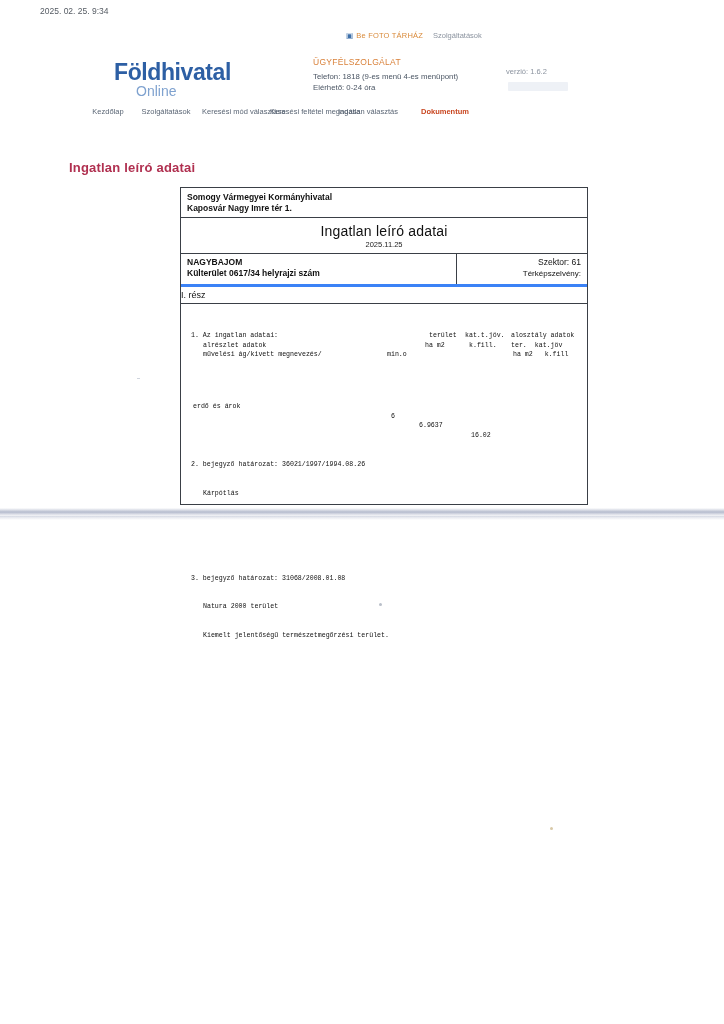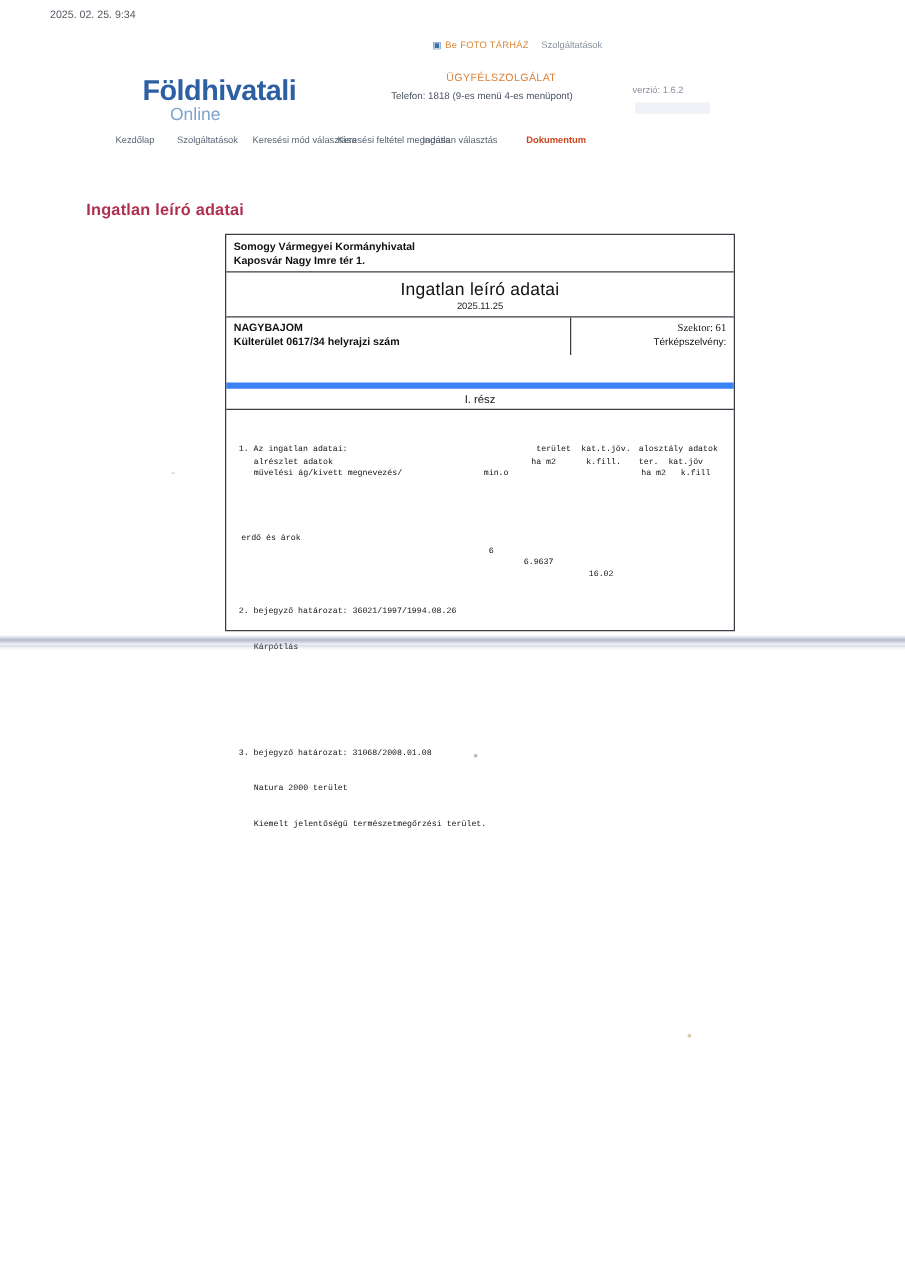--- a/index.html
+++ b/index.html
@@ -134,21 +134,20 @@
     position: absolute;
     left: 313px;
     top: 57px;
     width: 290px;
   }
   .svc .svc-title {
     font-size: 8.5px;
     color: #d9813a;
     letter-spacing: .3px;
     margin-bottom: 4px;
-    margin-left: 44px;
   }
   .svc .svc-line {
     font-size: 7.8px;
     color: #4a5563;
     line-height: 11px;
   }
   .svc-ghost {
     position: absolute;
     left: 508px;
     top: 82px;
@@ -271,31 +270,28 @@
   .doc-idrow .idright {
     flex: 1 1 auto;
     padding: 3px 6px 0 6px;
     box-sizing: border-box;
     text-align: right;
   }
   .doc-idrow .idright .sector {
     font-size: 8.5px;
     color: #111;
     line-height: 11px;
-    font-family: Liberation Serif, serif;
   }
   .doc-idrow .idright .mapsheet {
     font-size: 8px;
     color: #111;
     line-height: 11px;
   }
   .doc-part {
-    border-top: 5px solid #3b82f6;
-    margin-top: 22px;
-    text-align: center;
+    border-top: 3px solid #3b82f6;
     font-size: 9px;
     color: #111;
     padding: 3px 0 3px 0;
     border-bottom: 1px solid #3a3f46;
   }
   .doc-body {
     padding: 8px 10px 0 10px;
     font-family: "Liberation Mono", monospace;
     font-size: 6.6px;
     color: #111;
@@ -350,27 +346,28 @@
     <span class="ph-left">2025. 02. 25. 9:34</span>
   </div>
 
   <div class="appbar">
     <span class="ab-cam"><span class="cam-ico">▣</span><span>Be FOTO TÁRHÁZ</span></span>
     <span class="ab-logout">Szolgáltatások</span>
     <span class="ab-version">verzió: 1.6.2</span>
   </div>
 
   <div class="logo">
-    <div class="l1">Földhivatali</div>
+    <div class="l1">Földhivatal</div>
     <div class="l2">Online</div>
   </div>
 
   <div class="svc">
     <div class="svc-title">ÜGYFÉLSZOLGÁLAT</div>
     <div class="svc-line">Telefon: 1818 (9-es menü 4-es menüpont)</div>
+    <div class="svc-line">Elérhető: 0-24 óra</div>
   </div>
   <div class="svc-ghost"></div>
 
   <div class="nav">
     <div class="nav-item nav-i0">Kezdőlap</div>
     <div class="nav-item nav-i1">Szolgáltatások</div>
     <div class="nav-item nav-i2">Keresési mód választása</div>
     <div class="nav-item nav-i3">Keresési feltétel megadása</div>
     <div class="nav-item nav-i4">Ingatlan választás</div>
     <div class="nav-item nav-i5 active">Dokumentum</div>

